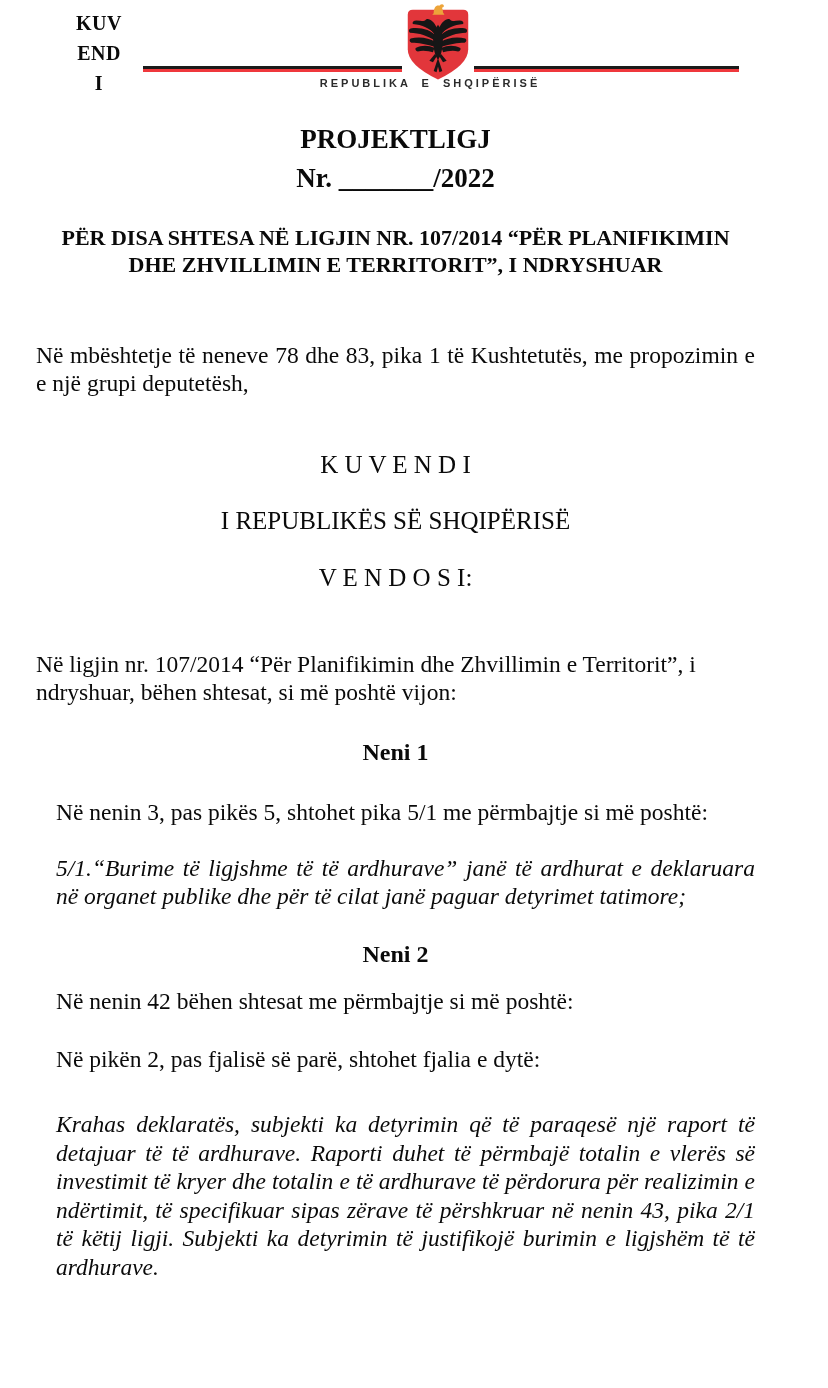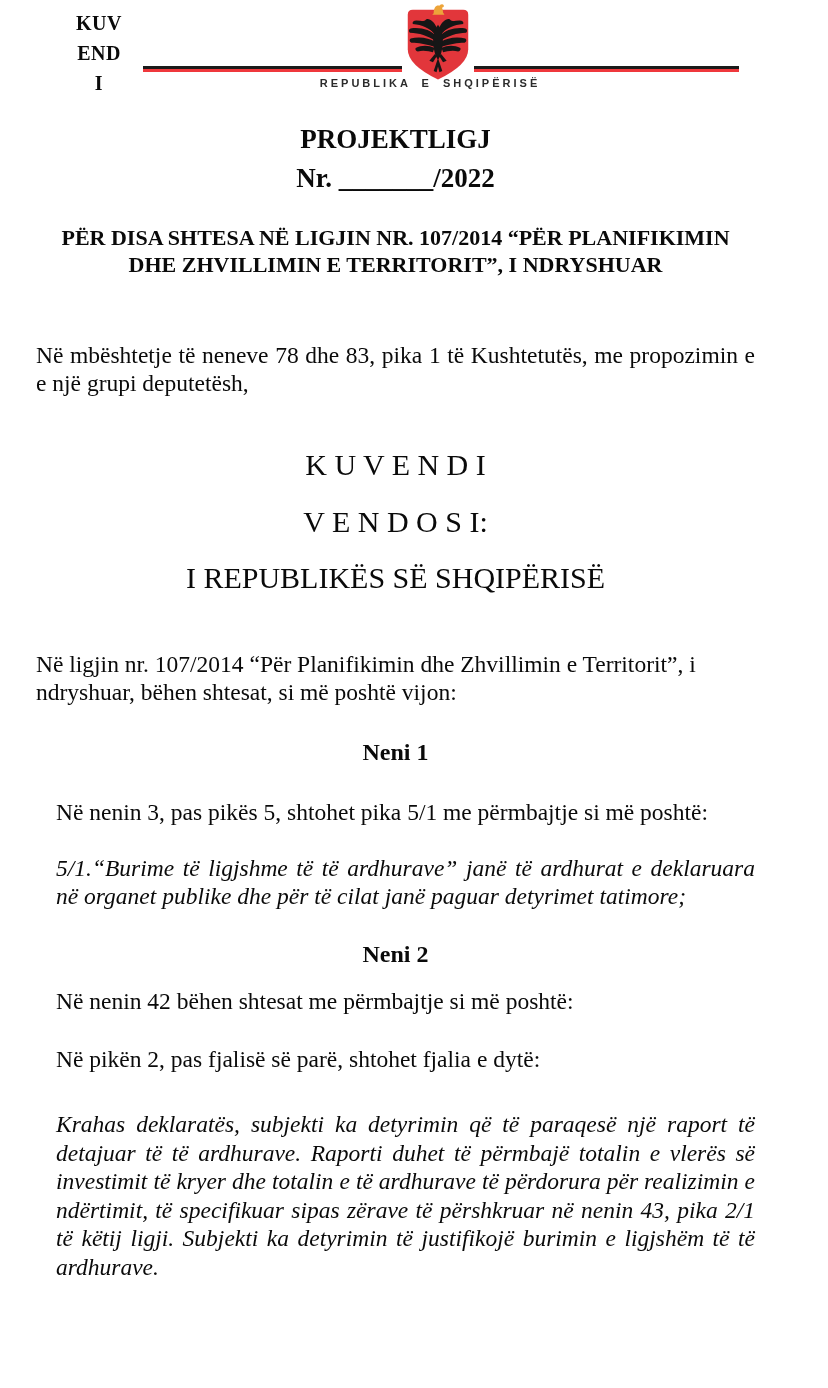--- a/index.html
+++ b/index.html
@@ -31,21 +31,21 @@
   }
   
   .doc{padding:0 73px 0 36px;}
   .center{text-align:center;}
   .big-head{font-weight:bold;font-size:27px;line-height:33px;}
   .doc-type{margin-top:23px;}
   .doc-num{margin-top:6px;}
   .doc-title{margin-top:29px;font-weight:bold;font-size:22px;line-height:27px;}
   .body-text{font-size:23.5px;line-height:28px;}
   .preamble{margin-top:63px;text-align:justify;}
-  .cer{font-size:30px;line-height:31px;}
+  .cer{font-size:25px;line-height:31px;}
   .assembly{margin-top:52px;}
   .assembly-of{margin-top:25px;}
   .decides{margin-top:26px;}
   .intro{margin-top:57px;text-align:left;}
   .neni{margin-top:32px;font-weight:bold;font-size:24px;line-height:29px;}
   .neni-2{margin-top:30px;}
   .indent{margin-left:20px;}
   .p-n1-1{margin-top:31px;text-align:justify;}
   .p-n1-2{margin-top:28px;text-align:justify;font-style:italic;}
   .p-n2-1{margin-top:18px;text-align:left;}
@@ -97,23 +97,23 @@
     <div class="center big-head doc-type">PROJEKTLIGJ</div>
 
     <div class="center big-head doc-num">Nr. _______/2022</div>
 
     <div class="center doc-title">PËR DISA SHTESA NË LIGJIN NR. 107/2014 “PËR PLANIFIKIMIN DHE ZHVILLIMIN E TERRITORIT”, I NDRYSHUAR</div>
 
     <div class="body-text preamble">Në mbështetje të neneve 78 dhe 83, pika 1 të Kushtetutës, me propozimin e e një grupi deputetësh,</div>
 
     <div class="center cer assembly">K U V E N D I</div>
 
+    <div class="center cer assembly-of">I REPUBLIKËS SË SHQIPËRISË</div>
+
     <div class="center cer decides">V E N D O S I:</div>
-
-    <div class="center cer assembly-of">I REPUBLIKËS SË SHQIPËRISË</div>
 
     <div class="body-text intro">Në ligjin nr. 107/2014 “Për Planifikimin dhe Zhvillimin e Territorit”, i ndryshuar, bëhen shtesat, si më poshtë vijon:</div>
 
     <div class="center neni">Neni 1</div>
 
     <div class="body-text indent p-n1-1">Në nenin 3, pas pikës 5, shtohet pika 5/1 me përmbajtje si më poshtë:</div>
 
     <div class="body-text indent p-n1-2">5/1.“Burime të ligjshme të të ardhurave” janë të ardhurat e deklaruara në organet publike dhe për të cilat janë paguar detyrimet tatimore;</div>
 
     <div class="center neni neni-2">Neni 2</div>

